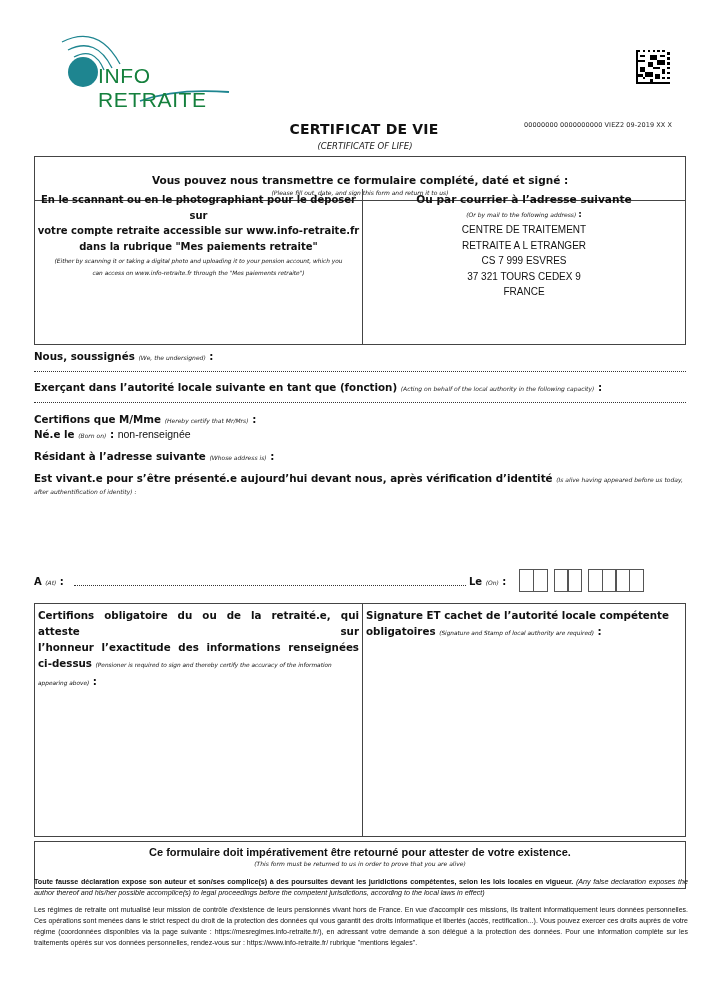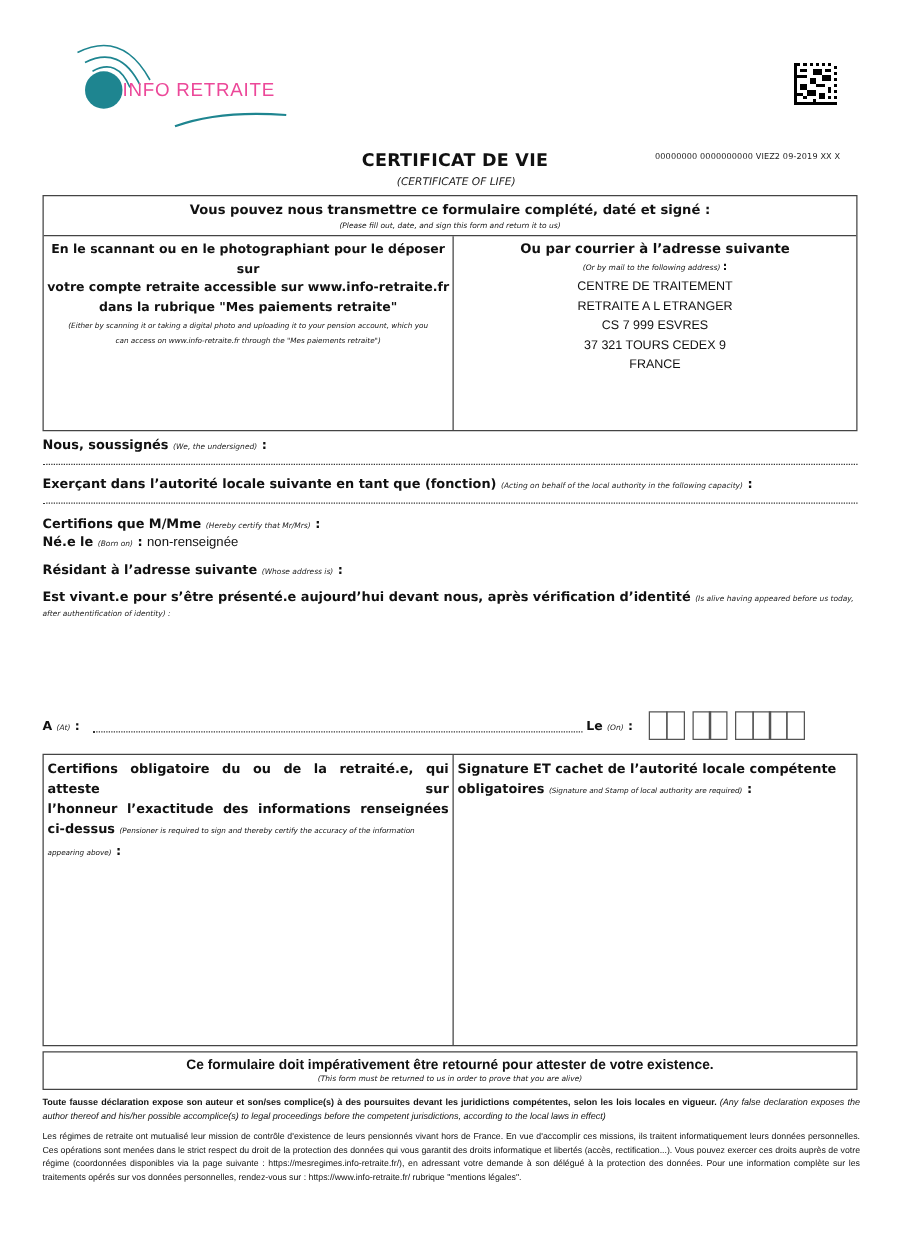--- a/index.html
+++ b/index.html
@@ -1,32 +1,32 @@
 <!DOCTYPE html>
 <html><head>
   <meta charset="utf-8">
   <style>
     * { box-sizing: border-box; margin: 0; padding: 0; }
     html, body { width: 720px; height: 992px; background: #ffffff; overflow: hidden; }
     body { font-family: "DejaVu Sans", sans-serif; color: #111; position: relative; }
 
     .logo { position: absolute; left: 58px; top: 30px; width: 180px; height: 76px; }
-    .logo-text { position: absolute; left: 40px; top: 34px; font-family: "Liberation Sans", sans-serif; font-size: 15px; color: #ec4899; letter-spacing: 0.6px; }
+    .logo-text { position: absolute; left: 40px; top: 34px; font-family: "Liberation Sans", sans-serif; font-size: 21px; color: #15803d; letter-spacing: 0.6px; }
 
     .qr { position: absolute; left: 635px; top: 50px; width: 35px; height: 34px; }
 
     .title { position: absolute; left: 0; width: 720px; top: 121px; text-align: center; font-size: 14px; font-weight: bold; letter-spacing: 0.2px; padding-left: 8px; }
     .title-sub { position: absolute; left: 0; width: 720px; top: 141px; text-align: center; font-size: 8.5px; font-style: italic; color: #222; padding-left: 10px; }
     .refcode { position: absolute; left: 524px; top: 121px; font-size: 6.5px; color: #222; letter-spacing: 0.1px; }
 
     .box { position: absolute; border: 1px solid #444; }
     .tiny-it { font-style: italic; font-weight: normal; font-size: 6px; color: #222; }
 
     .top-box { left: 34px; top: 156px; width: 652px; height: 189px; }
-    .top-head { position: absolute; left: 0; top: 0; width: 100%; height: 32px; border-bottom: 1px solid #444; text-align: center; }
+    .top-head { position: absolute; left: 0; top: 12px; width: 100%; height: 32px; border-bottom: 1px solid #444; text-align: center; }
     .top-head .h { font-size: 10.5px; font-weight: bold; margin-top: 5px; }
     .top-head .s { font-size: 6px; font-style: italic; margin-top: 3px; }
     .col-left { position: absolute; left: 0; top: 32px; width: 328px; height: 155px; border-right: 1px solid #444; text-align: center; padding: 3px 2px; }
     .col-left .l { font-size: 10px; font-weight: bold; line-height: 15.5px; }
     .col-left .s { font-size: 5.8px; font-style: italic; line-height: 12px; margin-top: 1px; }
     .col-right { position: absolute; left: 328px; top: 32px; width: 322px; height: 155px; text-align: center; padding-top: 3px; }
     .col-right .h { font-size: 10.6px; font-weight: bold; line-height: 15px; }
     .col-right .s { font-size: 6px; font-style: italic; line-height: 14px; }
     .col-right .s b { font-style: normal; font-size: 9px; }
     .col-right .addr { font-family: "Liberation Sans", sans-serif; font-size: 10px; line-height: 15.6px; }
@@ -49,21 +49,21 @@
 
     .sig-box { left: 34px; top: 603px; width: 652px; height: 234px; }
     .sig-left { position: absolute; left: 0; top: 0; width: 328px; height: 232px; border-right: 1px solid #444; padding: 3px 3px; }
     .sig-left .t { font-size: 10.3px; font-weight: bold; line-height: 16px; text-align: justify; }
     .sig-left .t2 { font-size: 10.3px; font-weight: bold; line-height: 16px; }
     .sig-left .s { font-size: 5.8px; font-style: italic; line-height: 16px; font-weight: normal; }
     .sig-right { position: absolute; left: 328px; top: 0; width: 322px; height: 232px; padding: 3px 3px; }
     .sig-right .t { font-size: 10.3px; font-weight: bold; line-height: 16px; }
     .sig-right .s { font-size: 5.8px; font-style: italic; font-weight: normal; }
 
-    .return-box { left: 34px; top: 841px; width: 652px; height: 31px; text-align: center; }
+    .return-box { left: 34px; top: 841px; width: 652px; height: 48px; text-align: center; }
     .return-box .h { font-family: "Liberation Sans", sans-serif; font-size: 11px; font-weight: bold; margin-top: 4px; }
     .return-box .s { font-size: 6px; font-style: italic; margin-top: 2px; }
 
     .warning { position: absolute; left: 34px; top: 876px; width: 654px; font-family: "Liberation Sans", sans-serif; font-size: 7.2px; line-height: 11px; text-align: justify; }
     .warning b { font-weight: bold; }
     .warning i { font-style: italic; }
     .privacy { position: absolute; left: 34px; top: 904px; width: 654px; font-family: "Liberation Sans", sans-serif; font-size: 7px; line-height: 11px; text-align: justify; color: #111; }
   </style>
 </head>
 <body>

